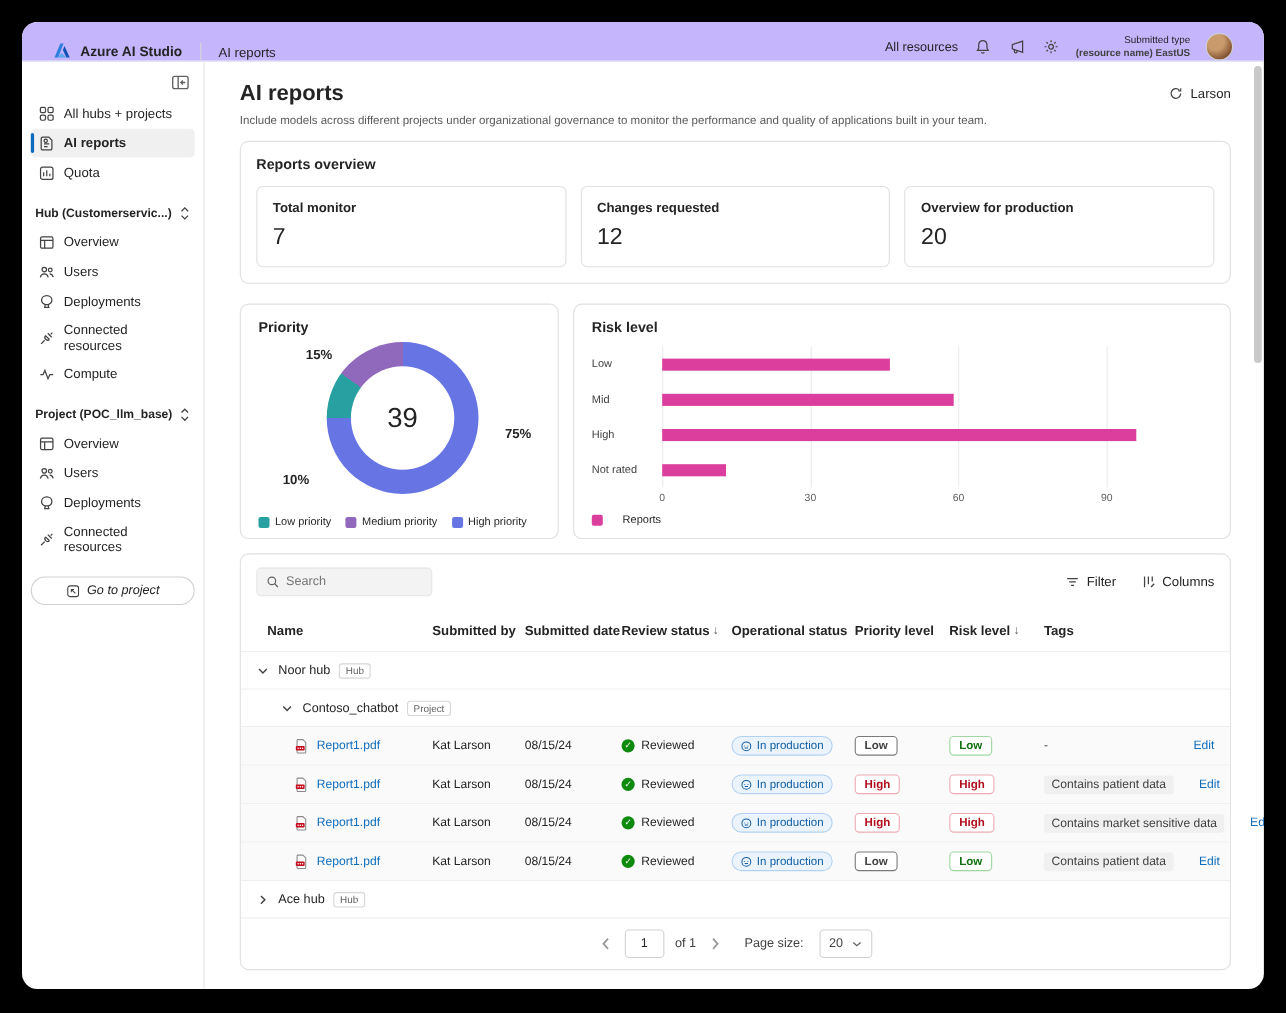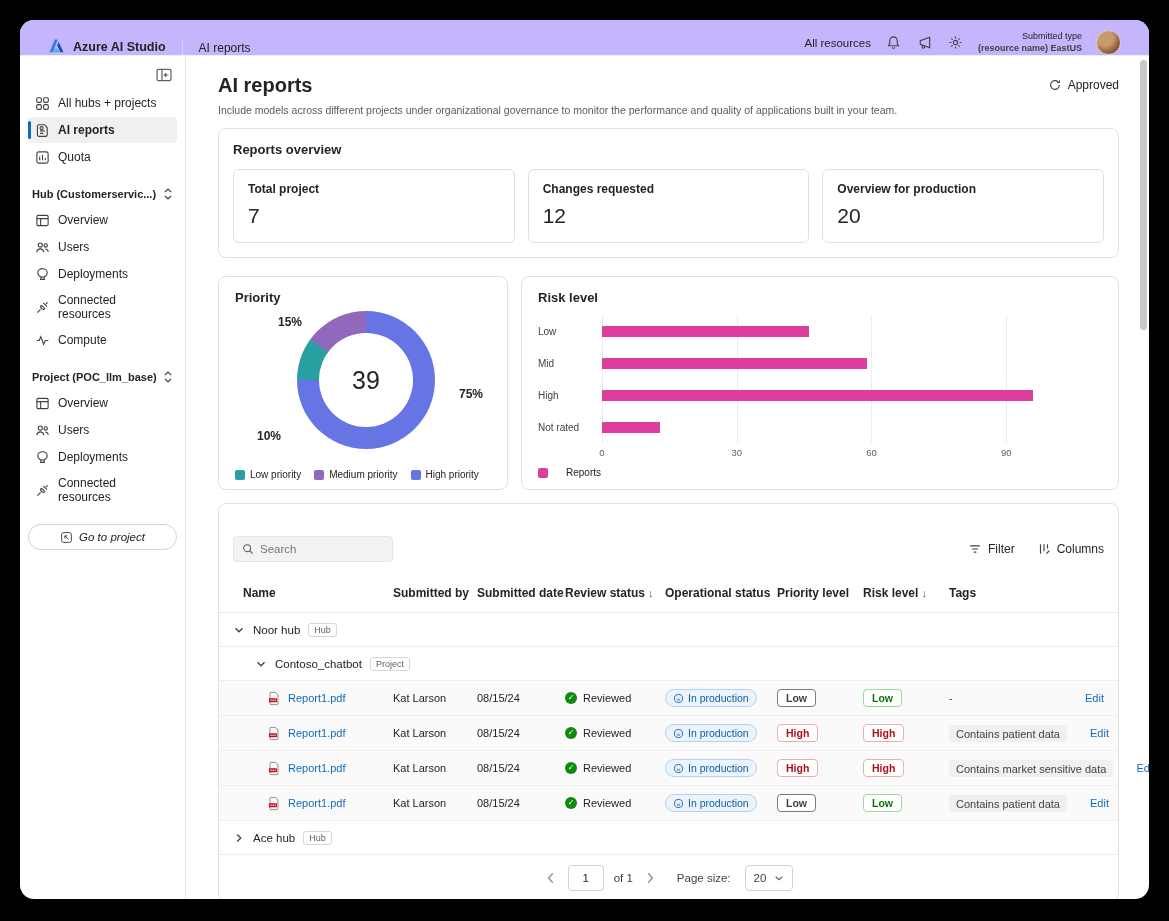--- a/index.html
+++ b/index.html
@@ -107,21 +107,21 @@
   .bar-rows { position:relative; }
   .bar-row { display:grid; grid-template-columns:64px 1fr; align-items:center; height:32px; padding-right:6px; }
   .bar-cat { font-size:10px; color:#424242; }
   .bar-track { position:relative; height:11px; }
   .bar-fill { position:absolute; left:0; top:0; bottom:0; }
   .bar-ticks { position:relative; margin-left:64px; margin-right:6px; height:16px; margin-top:4px; }
   .bar-tick { position:absolute; transform:translateX(-50%); font-size:9.5px; color:#616161; top:0; }
   .bar-legend { display:flex; align-items:center; gap:18px; margin-top:4px; font-size:10px; color:#242424; }
   
   .table-card { padding:12px 0 0; display:flex; flex-direction:column; }
-  .table-toolbar { display:flex; align-items:center; padding:0 14px 12px;margin-top:20px; }
+  .table-toolbar { display:flex; align-items:center; padding:0 14px 12px; }
   .search-box {
     width:160px; height:26px; background:#F3F3F3; border:1px solid #E6E6E6; border-radius:4px;
     display:flex; align-items:center; gap:6px; padding:0 8px; color:#616161;
   }
   .search-box svg { width:12px; height:12px; flex:0 0 12px; }
   .search-box input {
     border:none; outline:none; background:transparent; font-size:11.5px; width:100%;
     font-family:"Liberation Sans","DejaVu Sans",sans-serif; color:#242424;
   }
   .toolbar-spacer { flex:1; }
@@ -380,29 +380,29 @@
       <div class="page-head">
         <div>
           <div class="page-title">AI reports</div>
           <div class="page-desc">Include models across different projects under organizational governance to monitor the performance and quality of applications built in your team.</div>
         </div>
         <div class="refresh-btn">
           <svg viewBox="0 0 16 16" fill="none" stroke="#424242" stroke-width="1.3">
             <path d="M13 8a5 5 0 1 1-1.46-3.54"></path>
             <path d="M13 2.6v2.6h-2.6" stroke-width="1.2"></path>
           </svg>
-          <span>Approved</span>
+          <span>Larson</span>
         </div>
       </div>
 
       <div class="card overview-card">
         <div class="card-title">Reports overview</div>
         <div class="stat-grid">
           <div class="stat-card">
-            <div class="stat-label">Total project</div>
+            <div class="stat-label">Total monitor</div>
             <div class="stat-value">7</div>
           </div>
           <div class="stat-card">
             <div class="stat-label">Changes requested</div>
             <div class="stat-value">12</div>
           </div>
           <div class="stat-card">
             <div class="stat-label">Overview for production</div>
             <div class="stat-value">20</div>
           </div>

